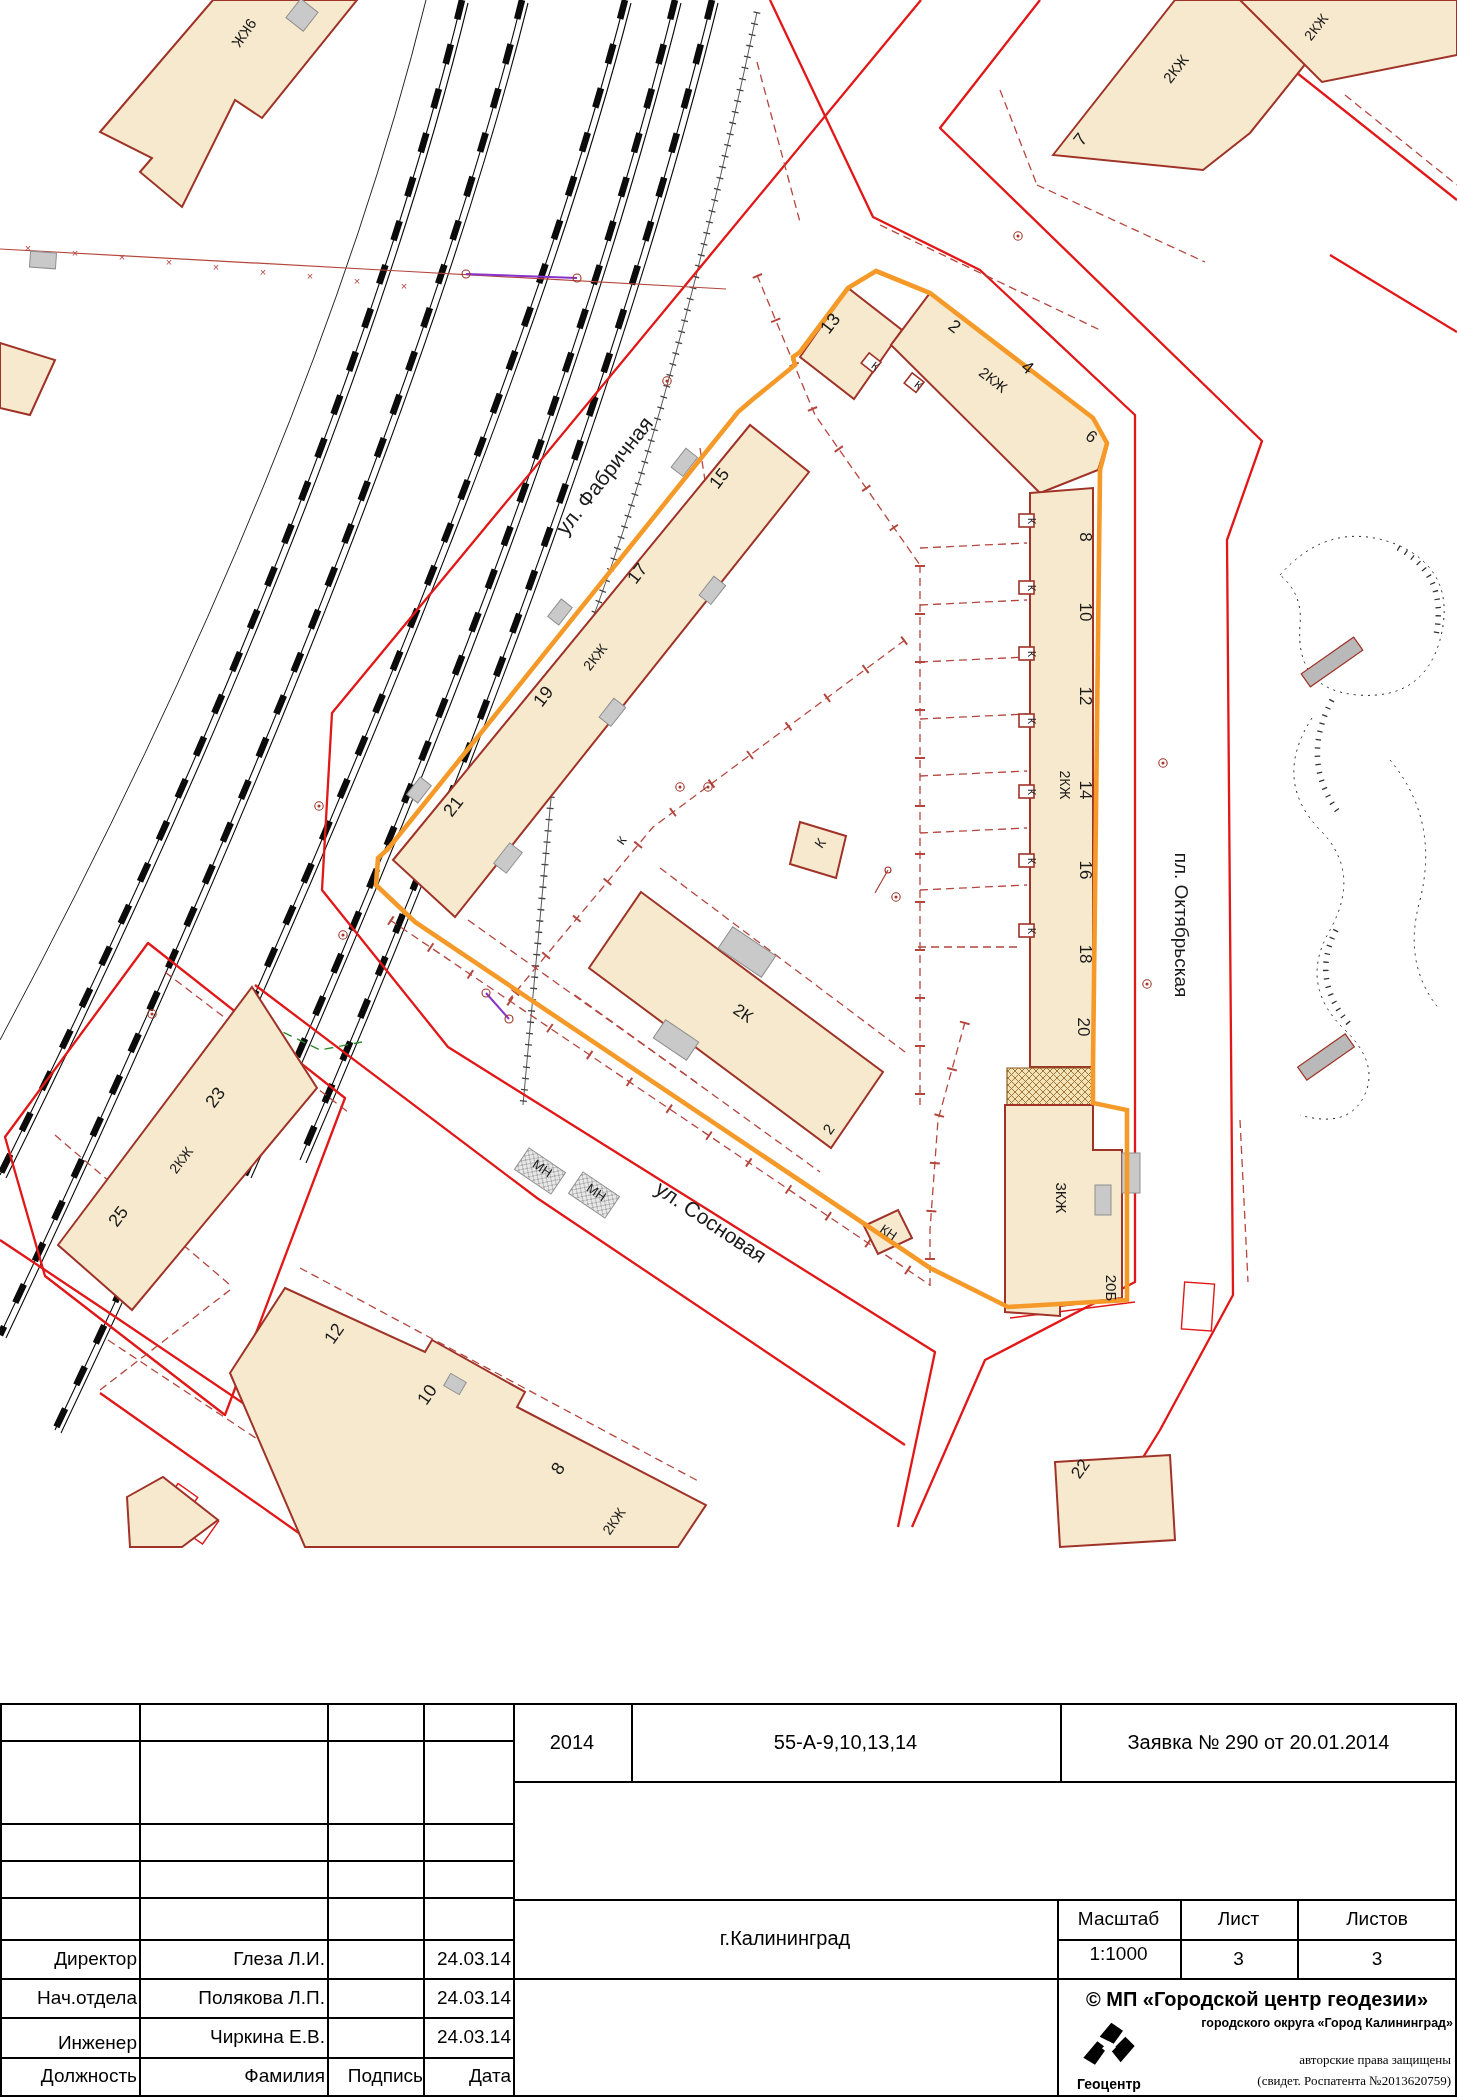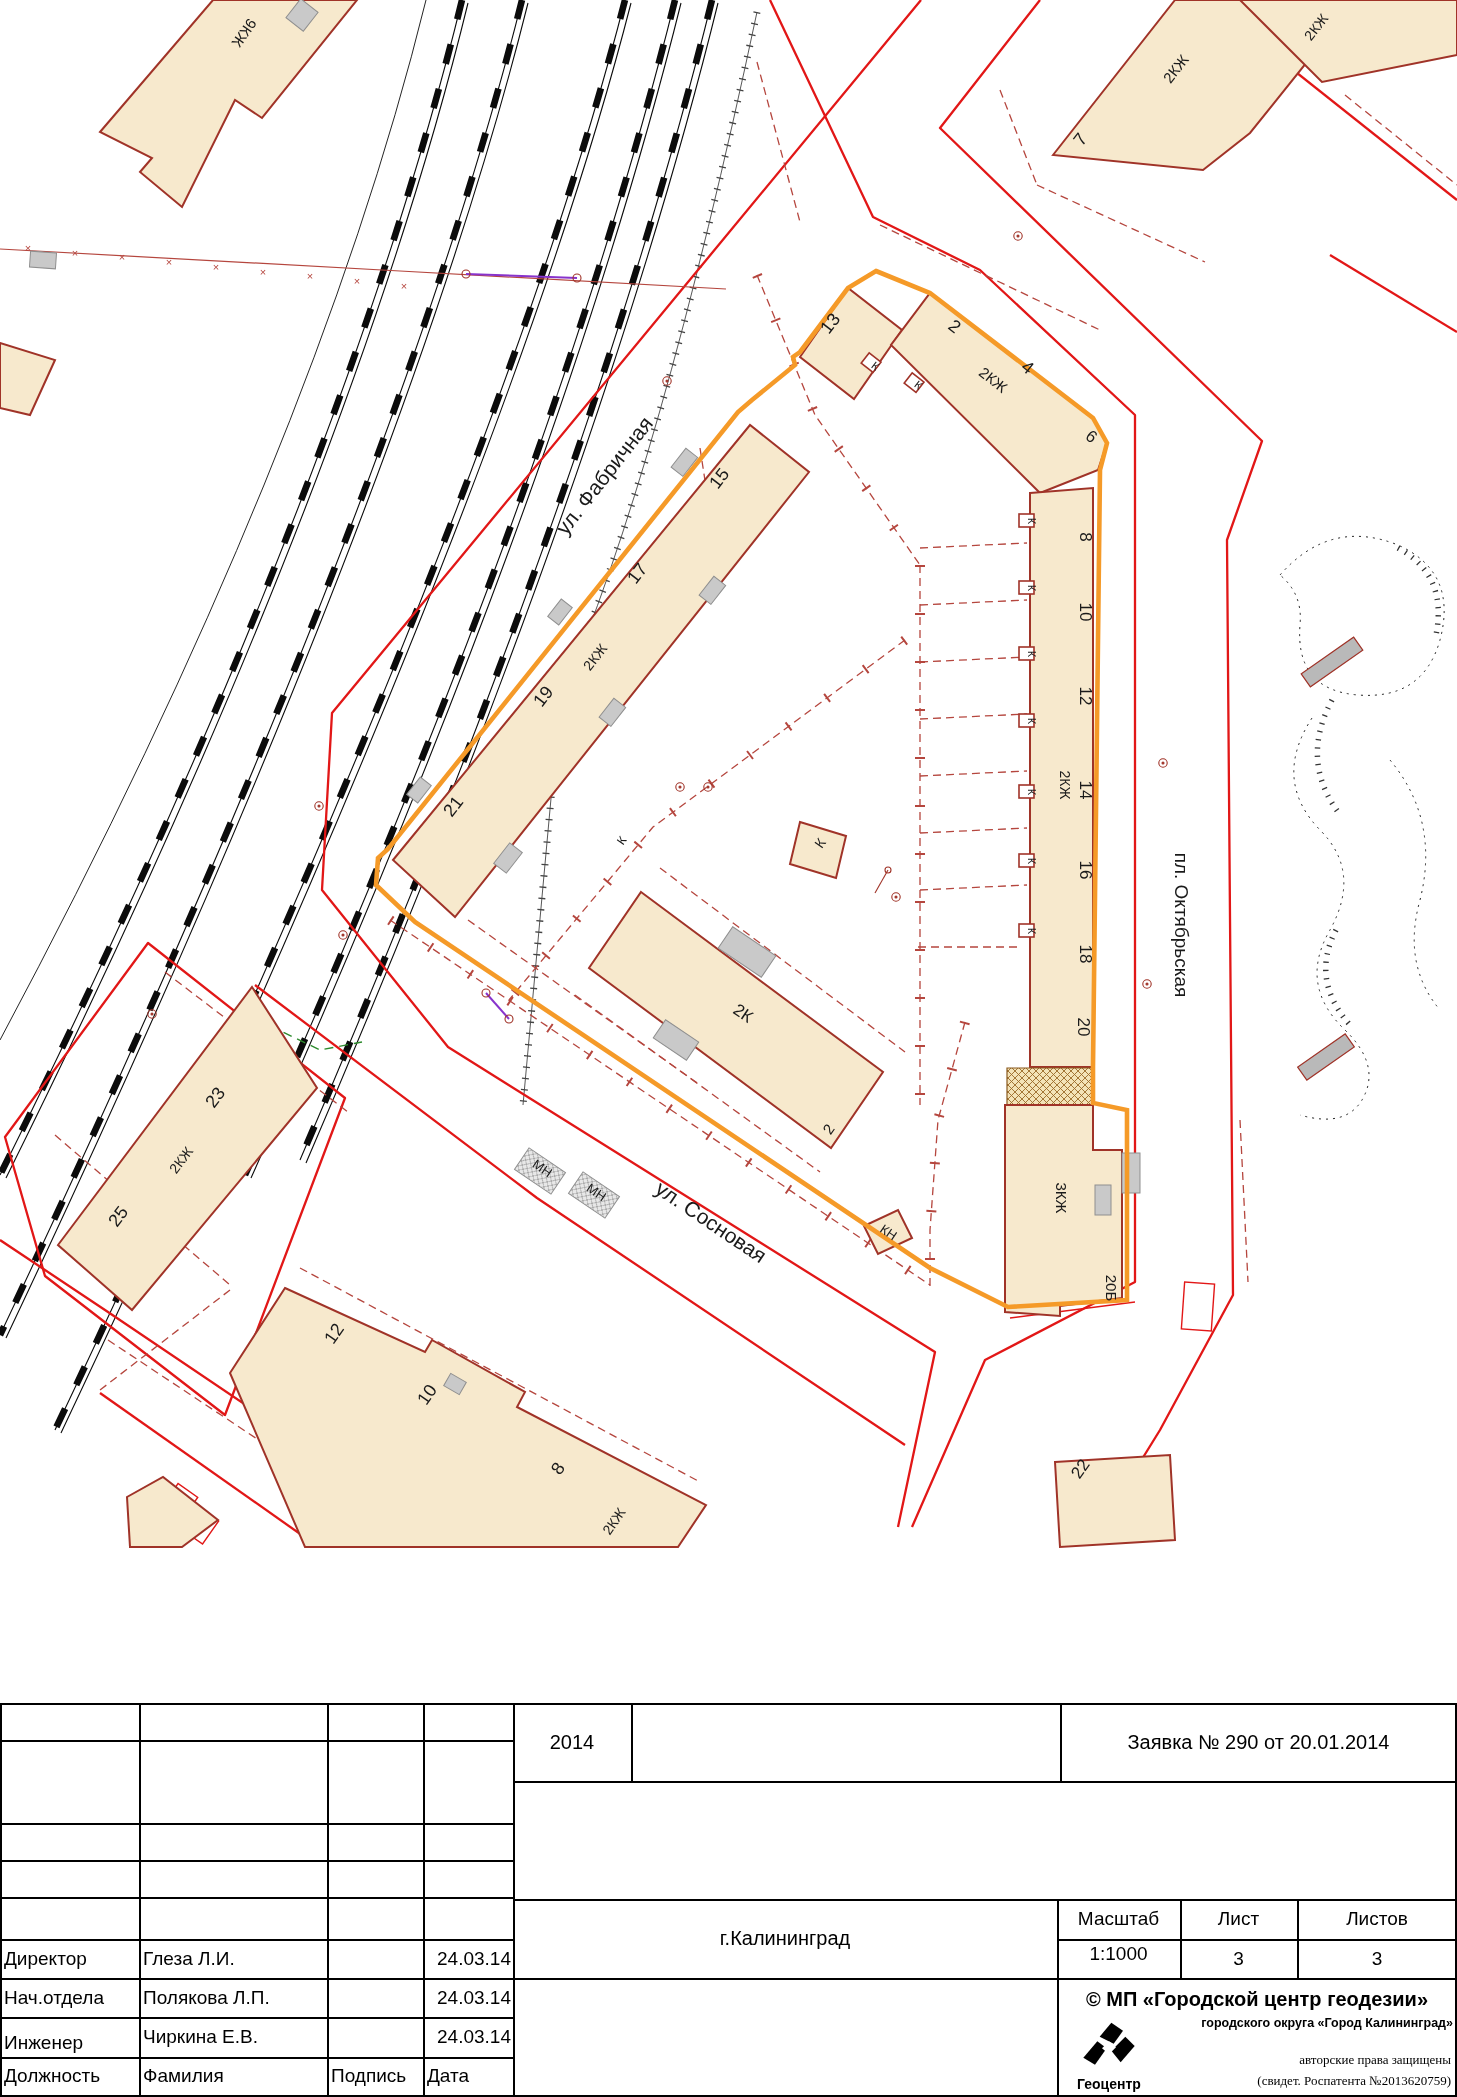--- a/index.html
+++ b/index.html
@@ -26,21 +26,21 @@
   .dot{stroke:#a03328;stroke-width:1.1;fill:none;}
   .terr{stroke:#222;stroke-width:1;fill:none;stroke-dasharray:2 5;}
   .terr-h{stroke:#333;stroke-width:5.5;fill:none;stroke-dasharray:1.3 7;}
   .gwall{fill:#b9b9b9;stroke:#a03328;stroke-width:1.2;}
   text.mlab{fill:#1a1a1a;font-family:"Liberation Sans",sans-serif;}
   text.xmark{fill:var(--c-dash);font-size:11px;}
   
   #tb{position:absolute;left:0;top:1703px;width:1457px;height:394px;font-family:"Liberation Sans",sans-serif;color:#000;}
   .ln{position:absolute;background:#000;}
   .cell{position:absolute;display:flex;align-items:center;justify-content:center;text-align:center;line-height:1.25;}
-  .cell.left{justify-content:flex-start;text-align:left;}
+  .cell.left{justify-content:flex-end;text-align:left;}
   .cell.right{justify-content:flex-end;text-align:right;}
   .f20{font-size:20px;} .f19{font-size:19px;}
   .stamp-org{font-size:20px;font-weight:bold;}
   .stamp-org2{font-size:12.5px;font-weight:bold;}
   .stamp-serif{font-family:Liberation Serif, serif;font-size:13px;}
   .geo-label{font-size:14px;font-weight:bold;text-align:right;}
 </style>
 </head>
 <body>
 
@@ -330,20 +330,23 @@
   <div class="ln" style="left:513px;top:196px;width:944px;height:2px"></div>
   <div class="ln" style="left:1057px;top:196px;width:2px;height:198px"></div>
   <div class="ln" style="left:513px;top:275px;width:944px;height:2px"></div>
   <div class="ln" style="left:1180px;top:196px;width:2px;height:79px"></div>
   <div class="ln" style="left:1297px;top:196px;width:2px;height:79px"></div>
   <div class="ln" style="left:1057px;top:236px;width:400px;height:2px"></div>
 
   <div class="cell f20" style="left:513px;top:0;width:118px;height:78px">
       <span>2014</span>
     </div>
+  <div class="cell f20" style="left:631px;top:0;width:429px;height:78px">
+      <span>55-А-9,10,13,14</span>
+    </div>
   <div class="cell f20" style="left:1060px;top:0;width:397px;height:78px">
       <span>Заявка № 290 от 20.01.2014</span>
     </div>
 
 
   <div class="cell f20" style="left:513px;top:196px;width:544px;height:79px">
       <span>г.Калининград</span>
     </div>
 
   <div class="cell f19" style="left:1057px;top:196px;width:123px;height:40px">

